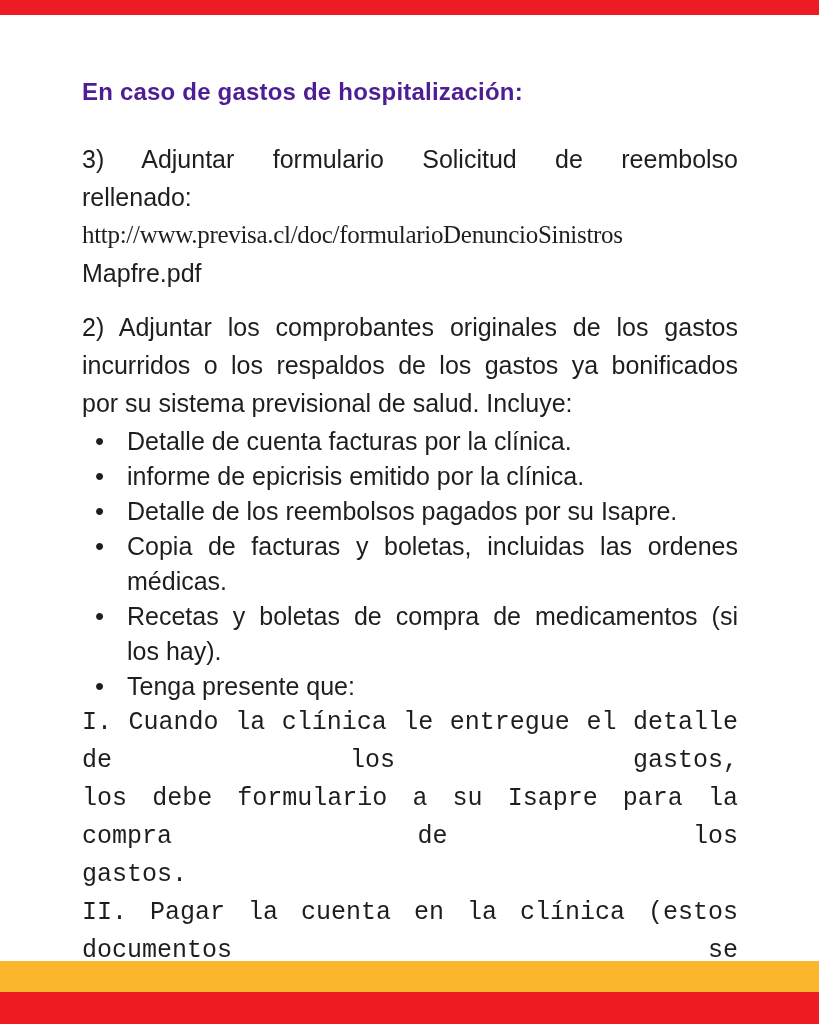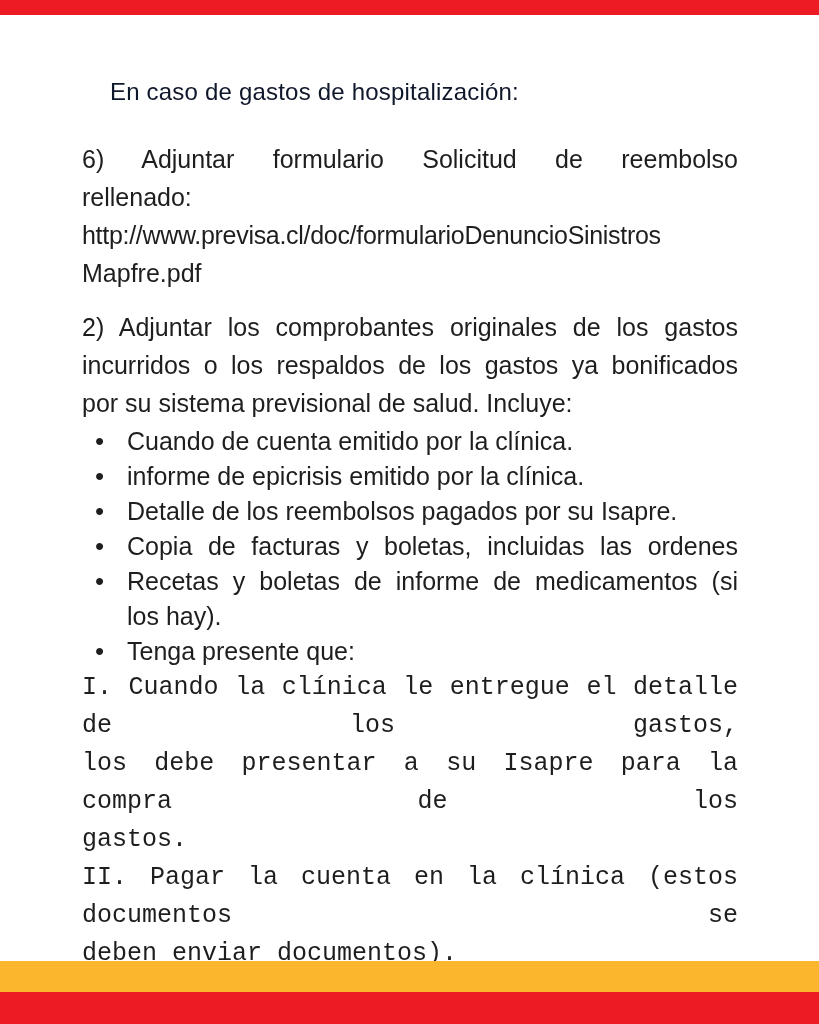--- a/index.html
+++ b/index.html
@@ -18,33 +18,32 @@
 
   .content {
     position: absolute;
     left: 82px; top: 0;
     width: 656px;
     font-size: 25px;
     line-height: 38px;
   }
   .doc-title {
     margin-top: 74px;
-    font-weight: normal;
+    font-weight: bold;
     font-size: 24px;
     line-height: 36px;
-    color: #0f172a;
+    color: #4c1d95;
     letter-spacing: 0.2px;
-    margin-left: 28px;
   }
   .para { margin-top: 16px; }
   .para.first { margin-top: 30px; }
   .para.tight { margin-top: 0; }
   .line { min-height: 38px; }
   .line.just { text-align: justify; text-align-last: justify; }
-  .line.nowrap { white-space: nowrap; letter-spacing: -0.3px; }
+  .line.nowrap { white-space: nowrap; letter-spacing: -0.3px; font-family: Liberation Serif, serif; }
 
   ul.bullet-list {
     list-style: none;
     margin: 2px 0 0 0;
     padding: 0;
     line-height: 35px;
   }
   ul.bullet-list li { display: flex; }
   .bullet-marker {
     flex: 0 0 45px;
@@ -62,75 +61,76 @@
 </head>
 <body style="background: rgb(255, 255, 255);">
 
 <div class="bar bar-top" style="background: rgb(237, 28, 36);"></div>
 
 <div class="content" style="color: rgb(30, 30, 30);">
 
   <div class="doc-title">En caso de gastos de hospitalización:</div>
 
   <div class="para first">
-    <div class="line just">6) Adjuntar formulario Solicitud de reembolso</div>
+    <div class="line just">3) Adjuntar formulario Solicitud de reembolso</div>
     <div class="line">rellenado:</div>
     <div class="line nowrap">http://www.previsa.cl/doc/formularioDenuncioSinistros</div>
     <div class="line">Mapfre.pdf</div>
   </div>
 
   <div class="para">
     <div class="line just">2) Adjuntar los comprobantes originales de los gastos</div>
     <div class="line just">incurridos o los respaldos de los gastos  ya bonificados</div>
     <div class="line">por su sistema previsional de salud. Incluye:</div>
   </div>
 
   <ul class="bullet-list">
     <li>
       <span class="bullet-marker">•</span>
       <span class="bullet-text">
-        <span class="bline">Cuando de cuenta emitido por la clínica.</span>
+        <span class="bline">Detalle de cuenta facturas por la clínica.</span>
       </span>
     </li>
     <li>
       <span class="bullet-marker">•</span>
       <span class="bullet-text">
         <span class="bline">informe de epicrisis emitido por la clínica.</span>
       </span>
     </li>
     <li>
       <span class="bullet-marker">•</span>
       <span class="bullet-text">
         <span class="bline">Detalle de los reembolsos pagados por su Isapre.</span>
       </span>
     </li>
     <li>
       <span class="bullet-marker">•</span>
       <span class="bullet-text">
         <span class="bline just" style="display:block">Copia de facturas y boletas, incluidas las ordenes</span>
+        <span class="bline" style="display:block">médicas.</span>
       </span>
     </li>
     <li>
       <span class="bullet-marker">•</span>
       <span class="bullet-text">
-        <span class="bline just" style="display:block">Recetas y boletas de informe de medicamentos (si</span>
+        <span class="bline just" style="display:block">Recetas y boletas de compra de medicamentos (si</span>
         <span class="bline" style="display:block">los hay).</span>
       </span>
     </li>
     <li>
       <span class="bullet-marker">•</span>
       <span class="bullet-text">
         <span class="bline">Tenga presente que:</span>
       </span>
     </li>
   </ul>
 
   <div class="para tight notes">
     <div class="line just">I. Cuando la clínica le entregue el detalle de los gastos,</div>
-    <div class="line just">los debe presentar a su Isapre para la compra de los</div>
+    <div class="line just">los debe formulario a su Isapre para la compra de los</div>
     <div class="line">gastos.</div>
     <div class="line just">II. Pagar la cuenta en la clínica (estos documentos se</div>
     <div class="line">deben enviar documentos).</div>
   </div>
 
 </div>
 
 <div class="bar bar-yellow" style="background: rgb(252, 182, 45);"></div>
 <div class="bar bar-red-bottom" style="background: rgb(237, 28, 36);"></div>
 

